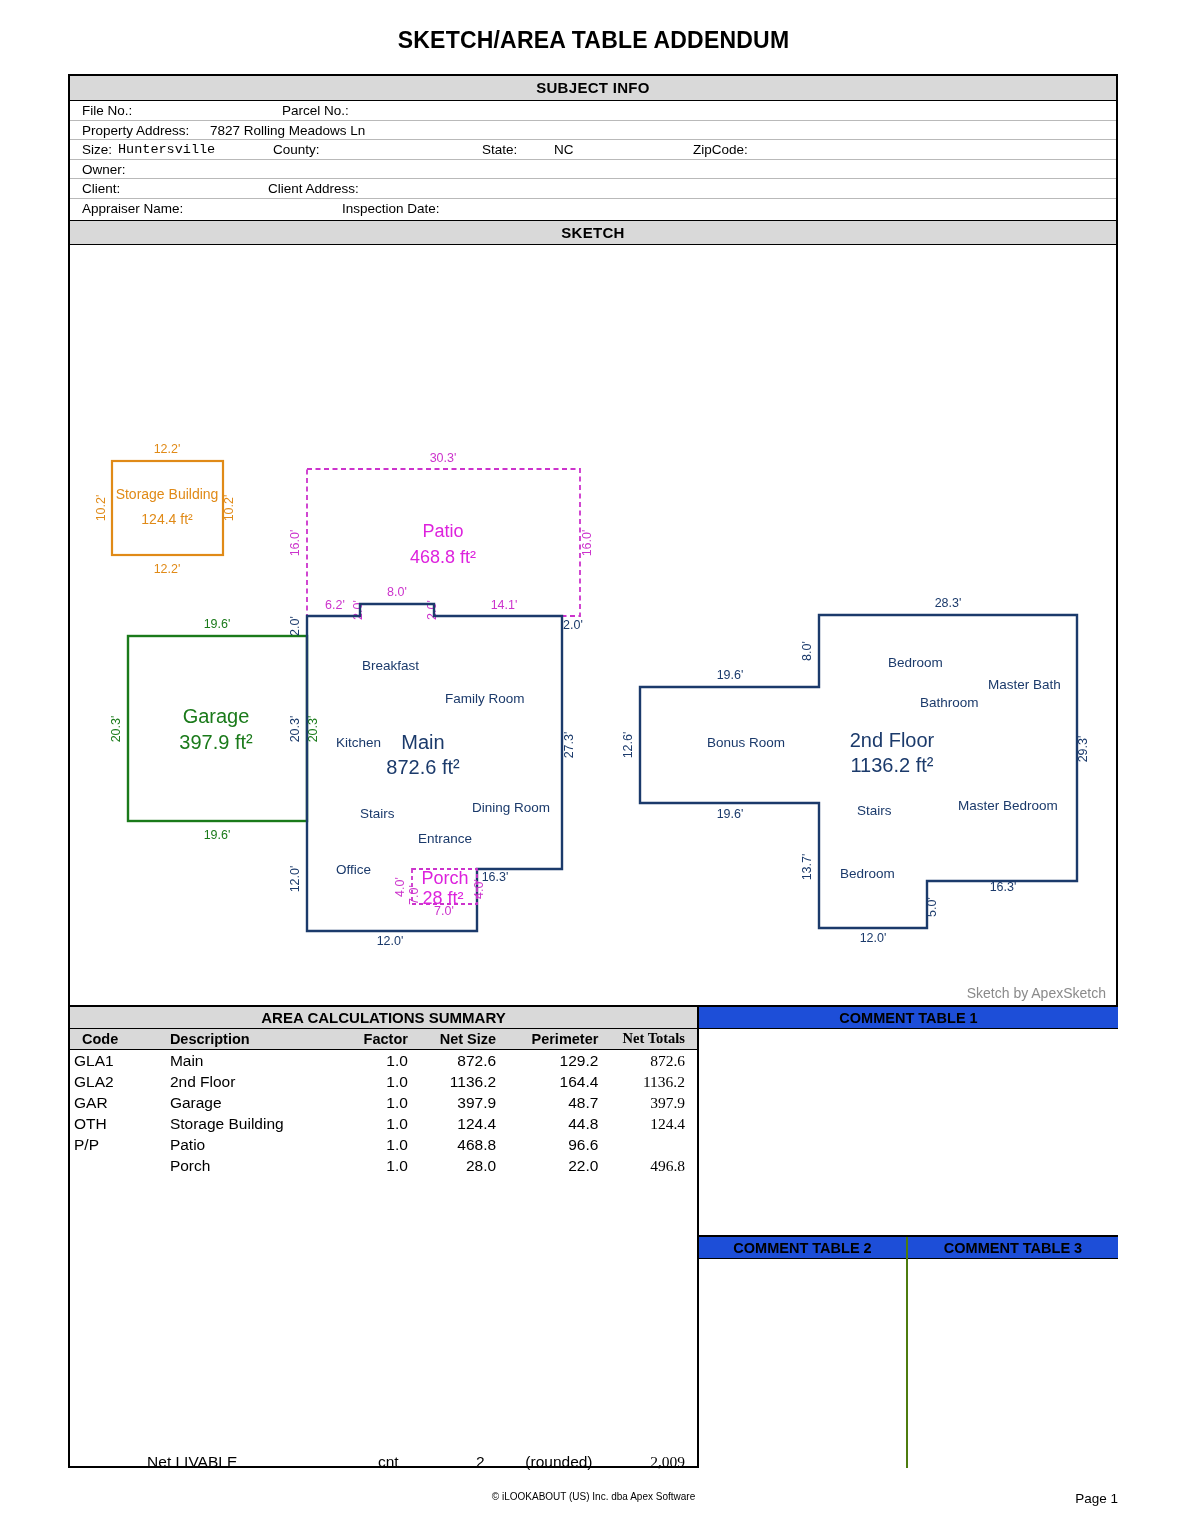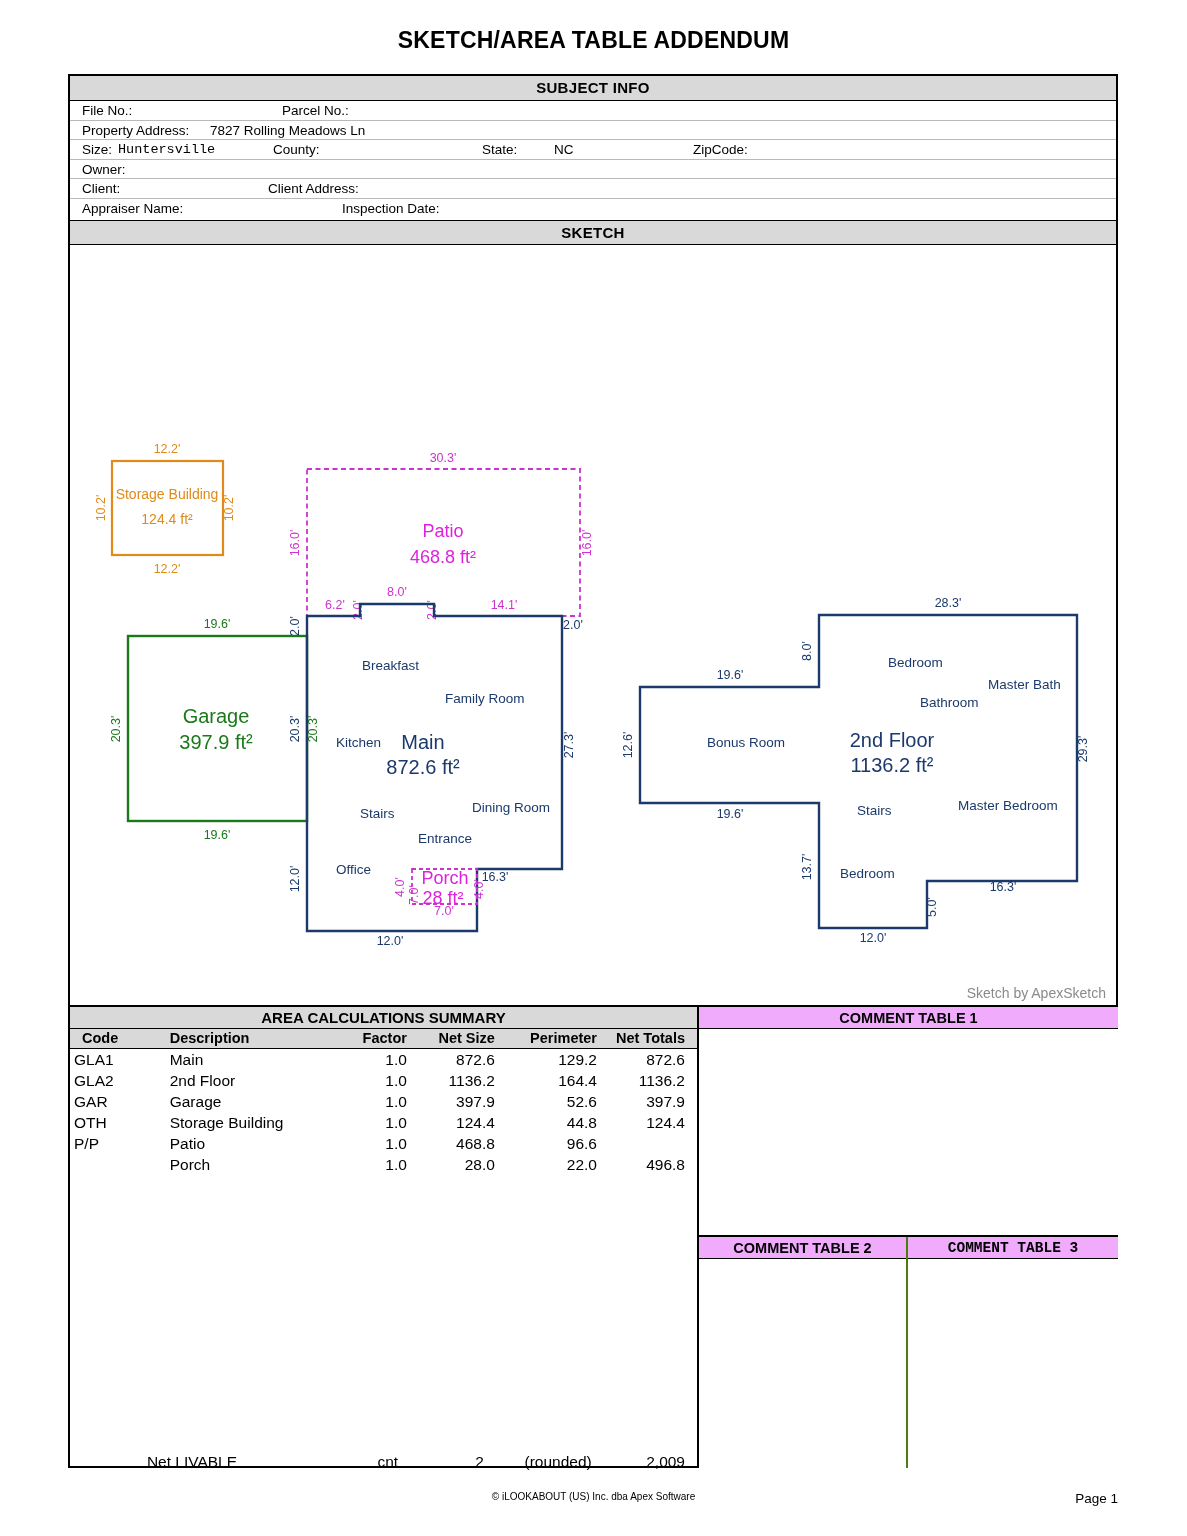--- a/index.html
+++ b/index.html
@@ -138,21 +138,21 @@
   }
   #calc-table td {
     padding: 1.5px 6px;
     font-size: 15.5px;
   }
   .col-code  { width: 78px;  text-align: left; }
   .col-desc  { width: 205px; text-align: left; }
   .col-fact  { width: 85px;  text-align: right; }
   .col-size  { width: 95px;  text-align: right; }
   .col-peri  { width: 105px; text-align: right; }
-  .col-tot   { width: 95px;  text-align: right; padding-right: 12px !important; }
+  .col-tot   { width: 95px;  text-align: right; padding-right: 12px !important; font-family: Liberation Serif, serif; }
   #calc-table th.col-code { padding-left: 12px; }
   #calc-table td.col-code { padding-left: 4px; }
   #calc-table th.col-desc { padding-left: 20px; }
   #calc-table td.col-desc { padding-left: 20px; }
 
   #net-livable {
     position: absolute;
     left: 0;
     top: 446px;
     width: 100%;
@@ -169,21 +169,21 @@
   #comment1 {
     position: absolute;
     left: 629px;
     top: 931px;
     width: 419px;
     height: 230px;
     box-sizing: border-box;
     border-bottom: 2px solid #000;
   }
   .cmt-head {
-    background: #f0abfc;
+    background: #1d4ed8;
     text-align: center;
     font-weight: bold;
     font-size: 14.5px;
     line-height: 22px;
     height: 22px;
     border-bottom: 1px solid #000;
     box-sizing: border-box;
   }
   .cmt-body { height: calc(100% - 22px); background: #fff; }
   #comment2 {
@@ -195,21 +195,20 @@
     box-sizing: border-box;
     border-right: 2px solid #4d7c0f;
   }
   #comment3 {
     position: absolute;
     left: 838px;
     top: 1161px;
     width: 210px;
     height: 231px;
     box-sizing: border-box;
-    font-family: Liberation Mono, monospace;
   }
 
   
   #footer-copyright {
     position: absolute;
     left: 0;
     top: 1491px;
     width: 1187px;
     text-align: center;
     font-size: 10px;
@@ -406,21 +405,21 @@
             <td class="col-fact">1.0</td>
             <td class="col-size">1136.2</td>
             <td class="col-peri">164.4</td>
             <td class="col-tot">1136.2</td>
           </tr>
           <tr>
             <td class="col-code">GAR</td>
             <td class="col-desc">Garage</td>
             <td class="col-fact">1.0</td>
             <td class="col-size">397.9</td>
-            <td class="col-peri">52.6</td>
+            <td class="col-peri">48.7</td>
             <td class="col-tot">397.9</td>
           </tr>
           <tr>
             <td class="col-code">OTH</td>
             <td class="col-desc">Storage Building</td>
             <td class="col-fact">1.0</td>
             <td class="col-size">124.4</td>
             <td class="col-peri">44.8</td>
             <td class="col-tot">124.4</td>
           </tr>

